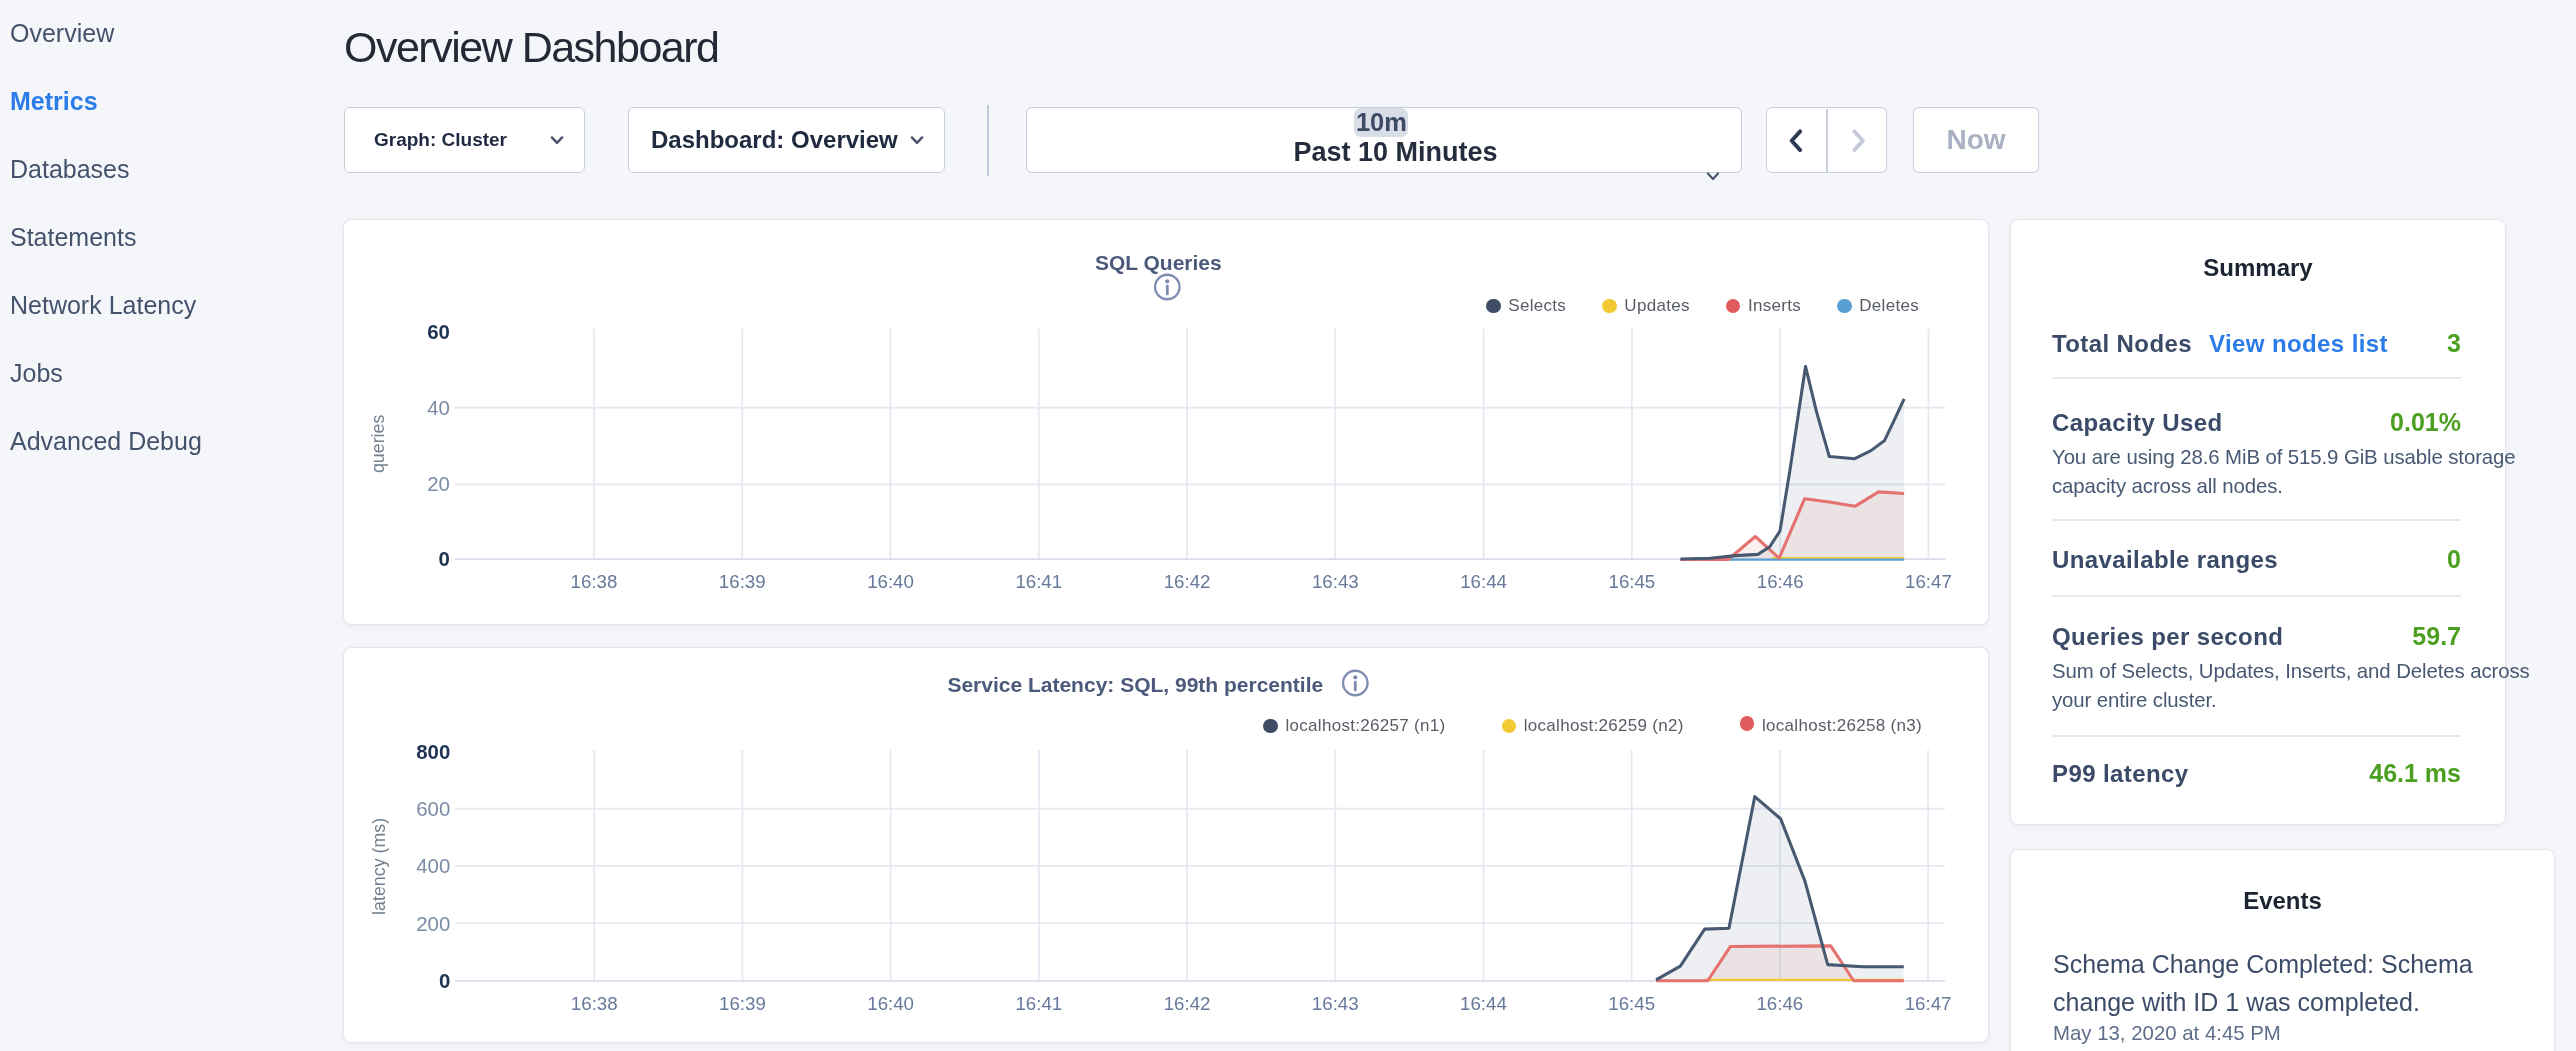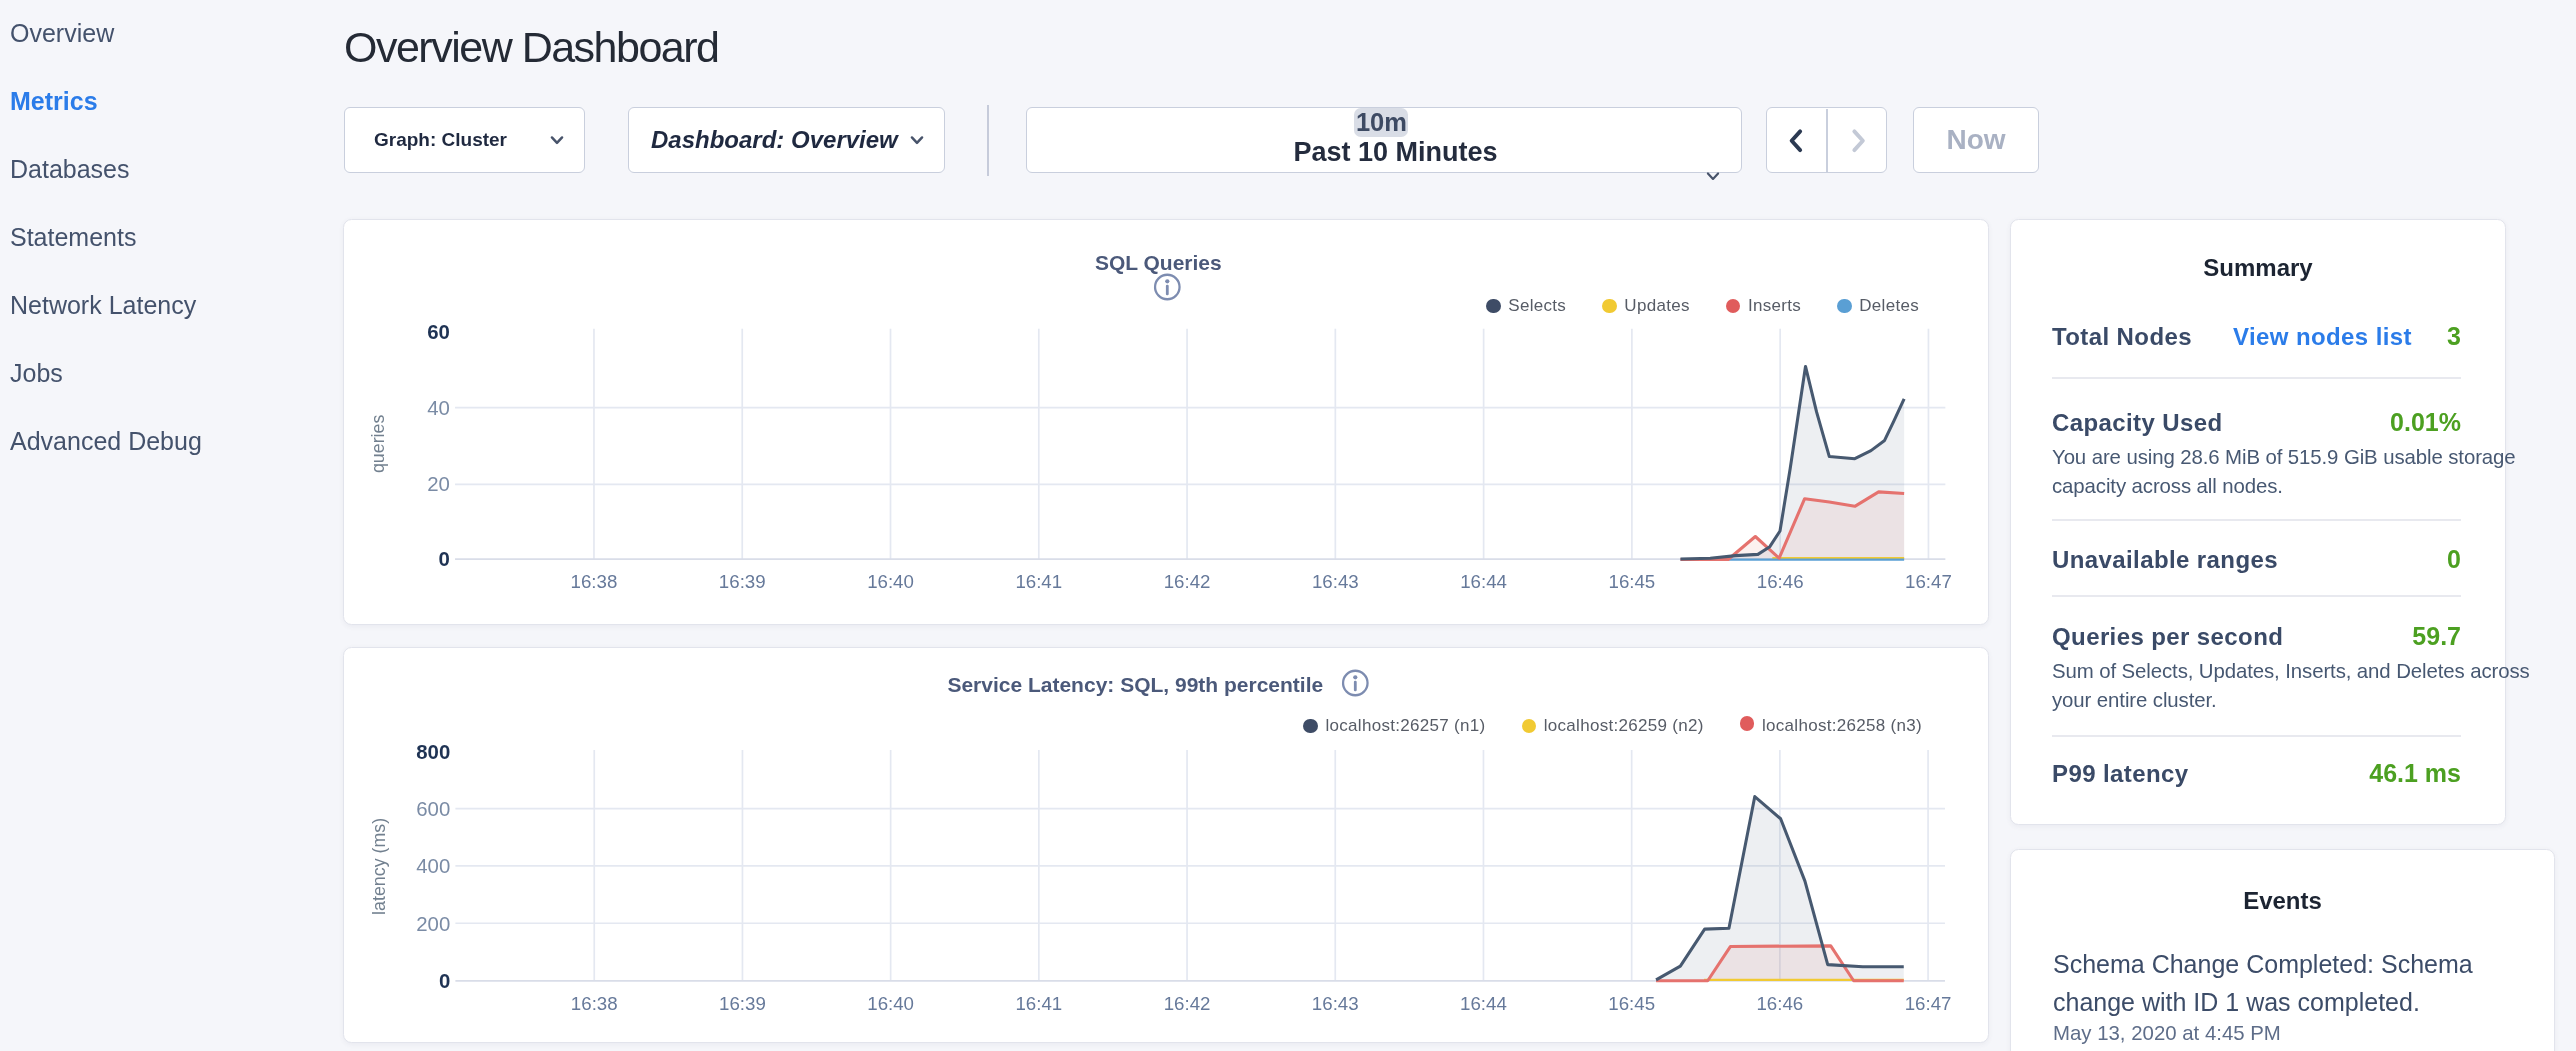--- a/index.html
+++ b/index.html
@@ -32,21 +32,21 @@
 <div class="nav" style="top:427px;">Advanced Debug</div>
 
 <div class="h1">Overview Dashboard</div>
 
 <div class="btn" style="left:344px; width:241px; justify-content:space-between; padding:0 18.7px 0 29px;">
   <span style="font-size:19px; font-weight:bold; color:#1f2940; white-space:nowrap;">Graph: Cluster</span>
   <svg class="chev" viewBox="0 0 22 22">
       <path d="M4 7.5 L11 15 L18 7.5" fill="none" stroke="#47536a" stroke-width="3.4" stroke-linecap="round" stroke-linejoin="round"></path>
     </svg>
 </div>
-<div class="btn" style="left:628px; width:317px; justify-content:space-between; padding:0 18.7px 0 22px;font-style:italic;">
+<div class="btn" style="left:628px; width:317px; justify-content:space-between; padding:0 18.7px 0 22px;">
   <span style="font-size:24px; font-weight:bold; color:#1f2940; white-space:nowrap;">Dashboard: Overview</span>
   <svg class="chev" viewBox="0 0 22 22">
       <path d="M4 7.5 L11 15 L18 7.5" fill="none" stroke="#47536a" stroke-width="3.4" stroke-linecap="round" stroke-linejoin="round"></path>
     </svg>
 </div>
 <div class="abs" style="left:987px; top:105px; width:1.7px; height:71px; background:#c6cbda;"></div>
 <div class="btn" style="left:1026px; width:716px; justify-content:space-between; padding:0 20.4px 0 15.3px;flex-direction:column;">
   <span style="background:#d9dde6; border-radius:6.8px; width:54px; height:45px; display:flex; align-items:center; justify-content:center; font-size:25.5px; font-weight:bold; color:#3d4a63;">10m</span>
   <span style="font-size:27px; font-weight:bold; color:#242c3e; margin-left:28px;">Past 10 Minutes</span>
   <svg class="chev" viewBox="0 0 22 22" style="margin-left:auto;">
@@ -145,21 +145,21 @@
 
 <div class="card" style="left:343px; top:647px; width:1646px; height:396px;">
   <div style="position:absolute; top:23px; left:0; width:100%; display:flex; justify-content:center; align-items:center; transform:translateX(-7.7px);">
     <span class="ctitle">Service Latency: SQL, 99th percentile</span>
     <svg style="margin-left:18px; position:relative; top:-1.7px;" width="28" height="28" viewBox="0 0 32 32">
         <circle cx="16" cy="16" r="14" fill="none" stroke="#7d8cb0" stroke-width="2.6"></circle>
         <circle cx="16" cy="9.5" r="2.4" fill="#7d8cb0"></circle>
         <rect x="14.4" y="13.5" width="3.2" height="12" rx="1.4" fill="#7d8cb0"></rect>
       </svg>
   </div>
-  <div class="legend" style="top:68px; right:66px; gap:36px;">
+  <div class="legend" style="top:68px; right:66px; gap:56px;">
     <span style="display:flex;align-items:center;">
         <span class="dot" style="background:#3e4c66;"></span>
         <span class="lab">localhost:26257 (n1)</span>
       </span>
     <span style="display:flex;align-items:center;">
         <span class="dot" style="background:#f1ca33;"></span>
         <span class="lab">localhost:26259 (n2)</span>
       </span>
     <span style="display:flex;align-items:flex-start;">
         <span class="dot" style="background:#e05c5c;"></span>
@@ -208,21 +208,21 @@
       <text x="1514.8" y="425.5">16:45</text>
       <text x="1689.2" y="425.5">16:46</text>
       <text x="1863.6" y="425.5">16:47</text>
     </g>
     <text x="47.5" y="257" font-size="21" fill="#72808f" text-anchor="middle" transform="rotate(-90 47.5 257)" font-family="Liberation Sans, sans-serif">latency (ms)</text>
   </svg>
 </div>
 
 <div class="card" style="left:2010px; top:219px; width:496px; height:606px;">
   <div style="position:absolute; top:34px; width:100%; text-align:center; font-size:24px; font-weight:bold; color:#1c2432;">Summary</div>
-  <div class="abs" style="left:41px; top:102px; right:44px; display:flex; align-items:flex-end;gap:24px;">
+  <div class="abs" style="left:41px; top:109px; right:44px; display:flex; align-items:flex-end;">
     <span class="sumlabel">Total Nodes</span>
     <span style="font-size:24px; font-weight:bold; color:#2b7ce9; margin-left:17px; letter-spacing:0.4px;">View nodes list</span>
     <span class="green" style="margin-left:auto;">3</span>
   </div>
   <div class="divider" style="top:157px;"></div>
   <div class="abs" style="left:41px; top:188px; right:44px; display:flex; align-items:baseline;">
     <span class="sumlabel">Capacity Used</span>
     <span class="green" style="margin-left:auto;">0.01%</span>
   </div>
   <div class="abs" style="left:41px; top:223px; right:44px; font-size:20.4px; color:#475872; line-height:29px; white-space:nowrap; letter-spacing:-0.1px;">You are using 28.6 MiB of 515.9 GiB usable storage<br>capacity across all nodes.</div>

